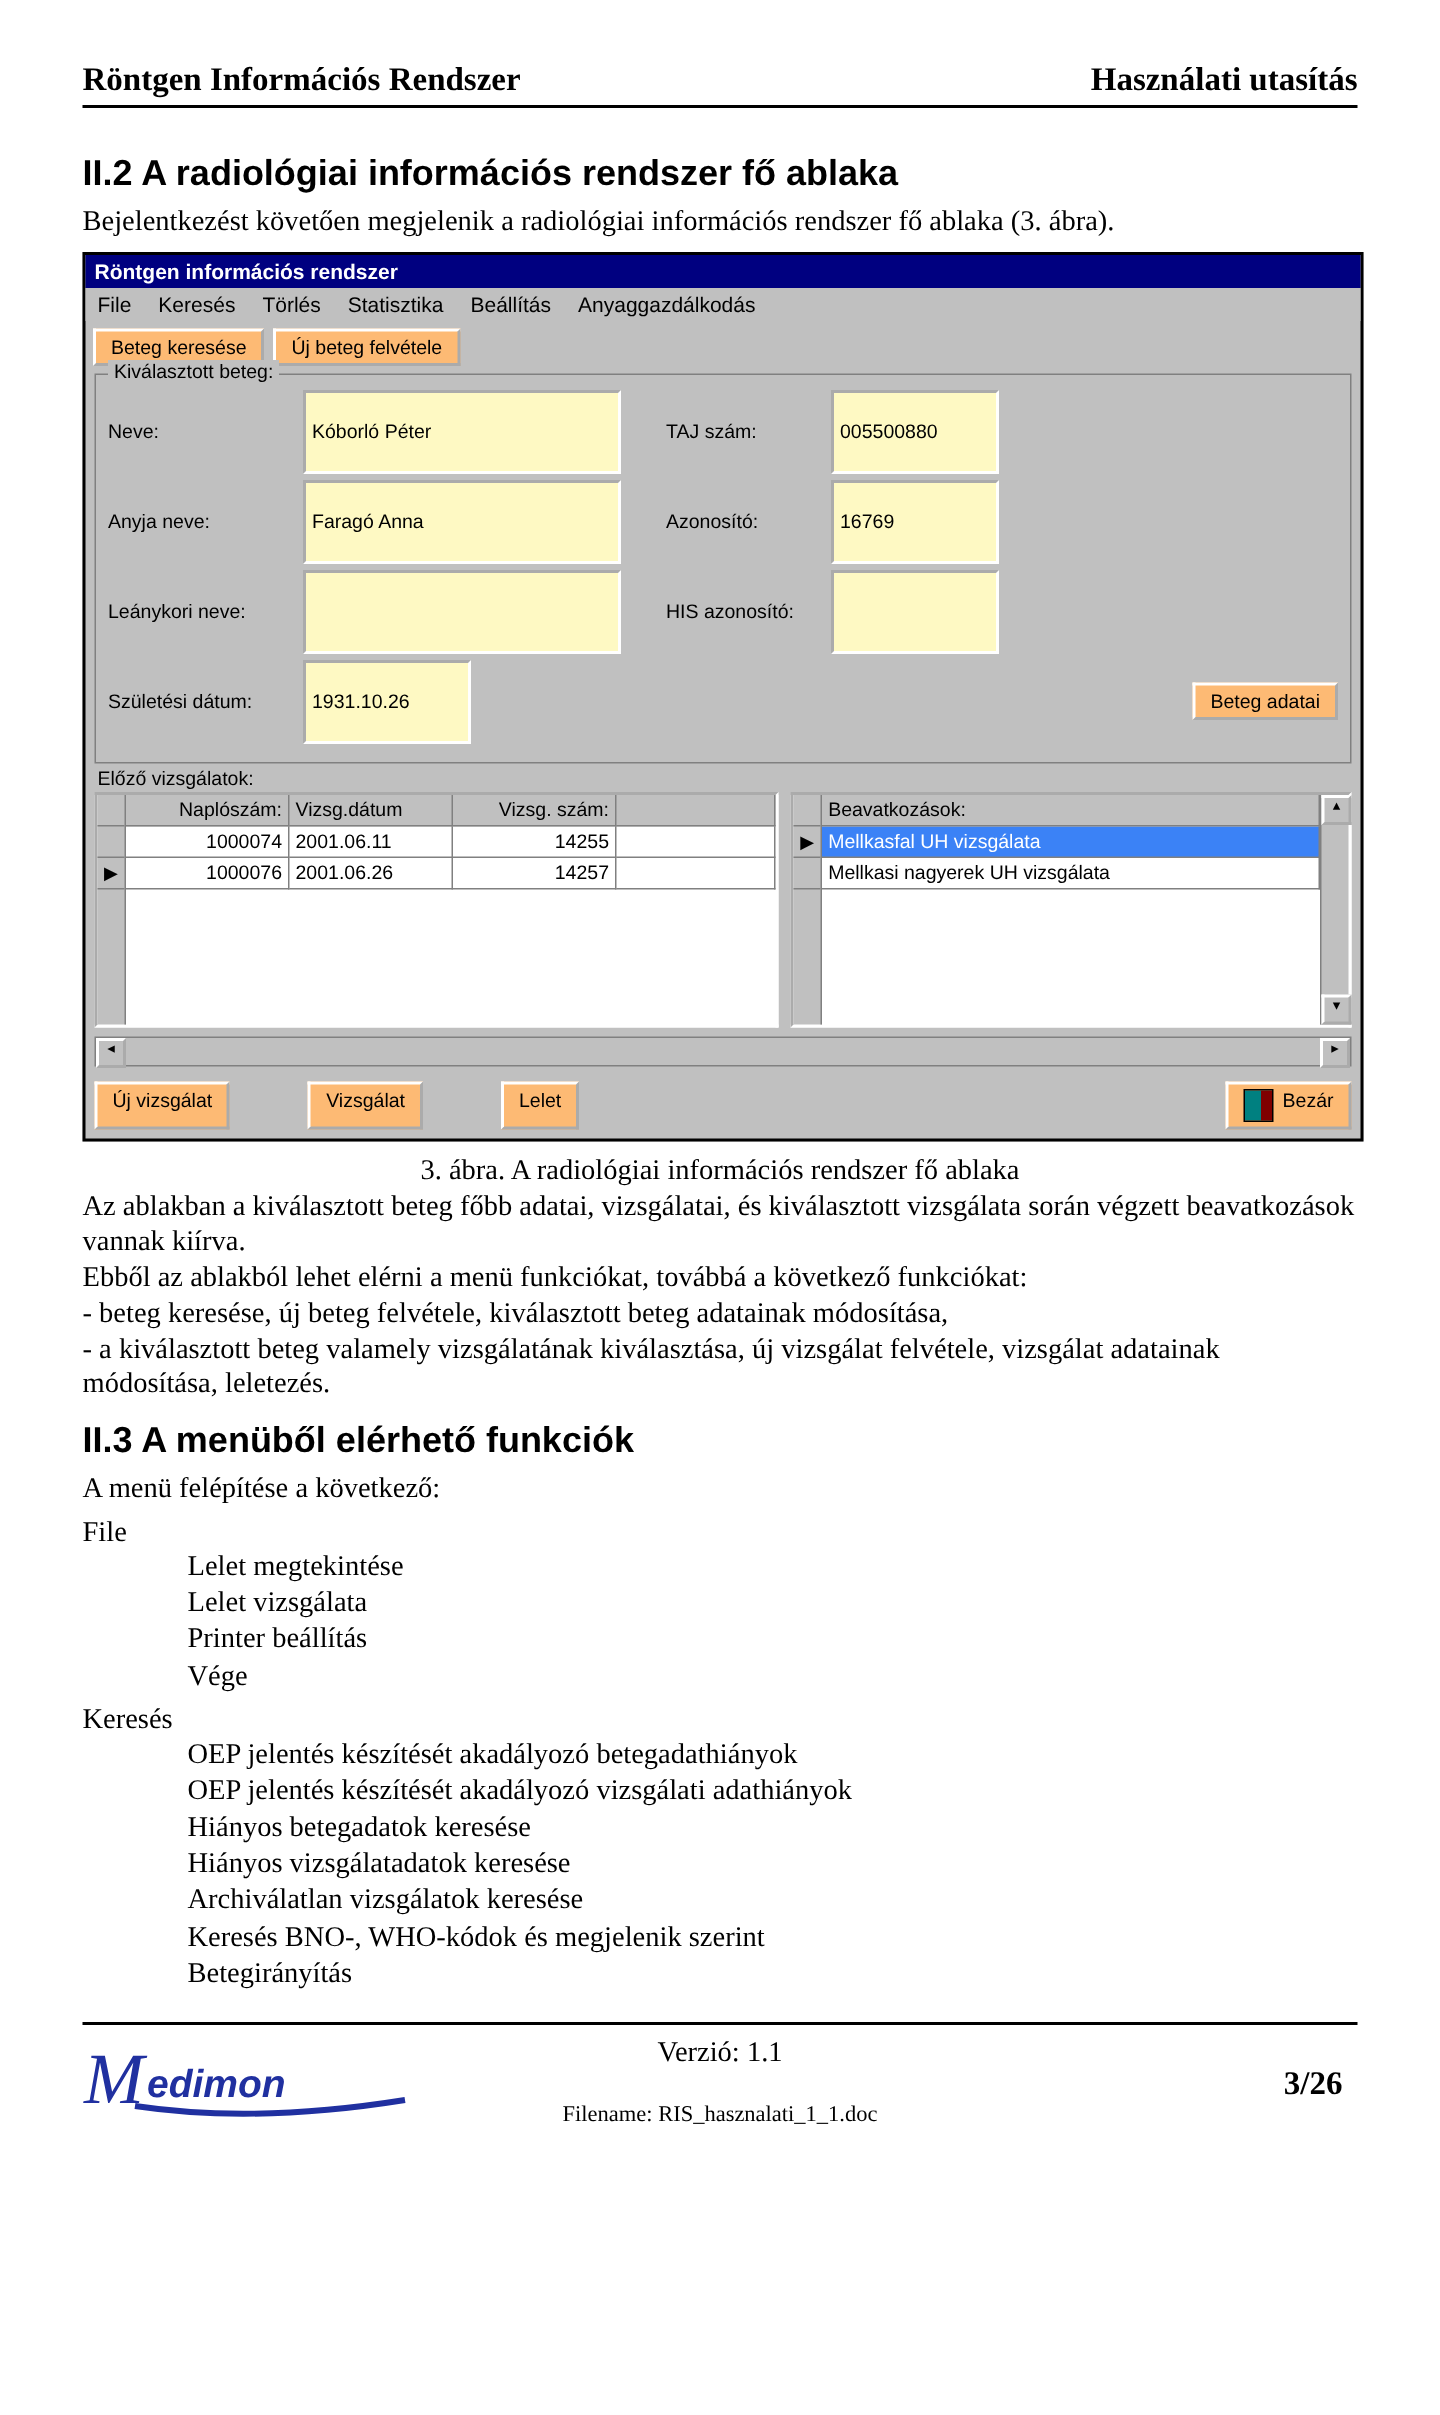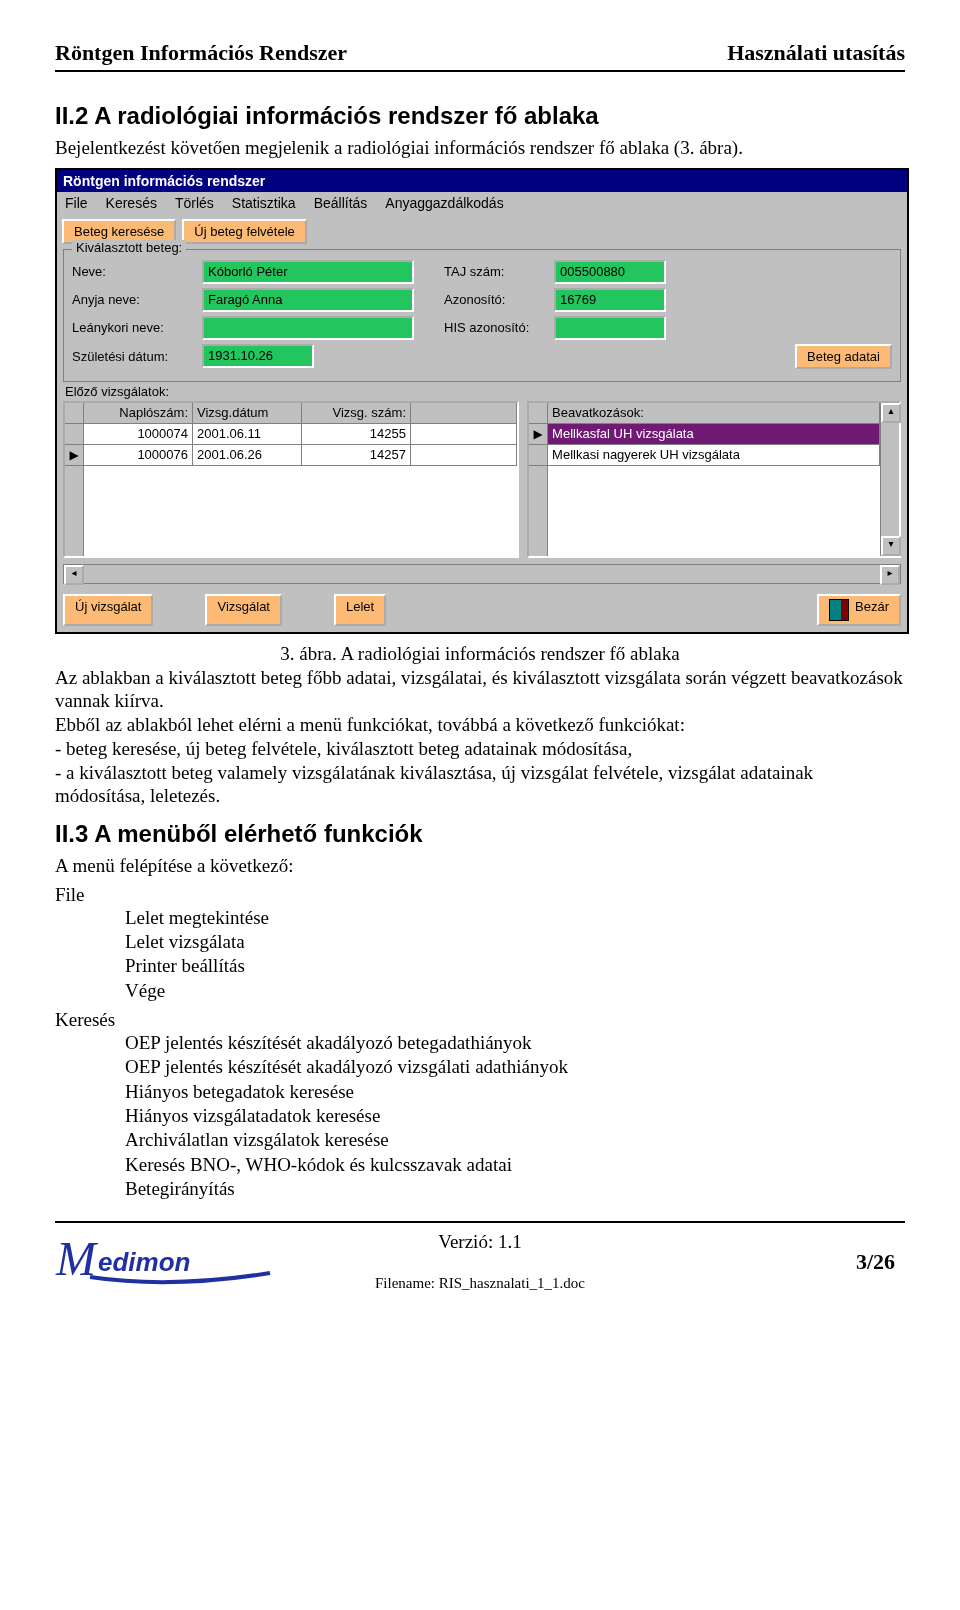--- a/index.html
+++ b/index.html
@@ -84,24 +84,24 @@
     padding: 0 4px;
     font-size: 13px;
   }
   .form-row {
     display: flex;
     align-items: center;
     margin: 4px 0;
   }
   .label1 { width: 130px; font-size: 13px; }
   .sunken {
-    background: #22c55e;
+    background: #fef9c3;
     border: 2px inset #fff;
     height: 18px;
-    padding: 1px 4px;
+    padding: 17px 4px;
     font-size: 13px;
     line-height: 18px;
   }
   .fld1 { width: 200px; }
   .label2 { width: 110px; font-size: 13px; margin-left: 30px; }
   .fld2 { width: 100px; }
   .rightbtn { margin-left: auto; }
 
   .prev-label { font-size: 13px; margin: 2px 0 2px 8px; }
   .tables-row {
@@ -143,21 +143,21 @@
   .tb-row { display: flex; font-size: 13px; }
   .c-naplo { width: 100px; text-align: right; }
   .c-date { width: 100px; }
   .c-szam { width: 100px; text-align: right; }
   .c-rest { flex: 1; }
   .tb-blank { height: 90px; }
 
   .tablebox.right .tb-head div.full,
   .tablebox.right .tb-row div.full { flex: 1; }
   .selrow {
-    background: #701a75;
+    background: #3b82f6;
     color: #fff;
     align-items: center;
   }
   .scrollv {
     width: 18px;
     background: #c0c0c0;
     border-left: 1px solid #808080;
     position: relative;
   }
   .arrow {
@@ -397,21 +397,21 @@
       <div>Vége</div>
     </div>
 
     <div class="menu-head">Keresés</div>
     <div class="menu-items">
       <div>OEP jelentés készítését akadályozó betegadathiányok</div>
       <div>OEP jelentés készítését akadályozó vizsgálati adathiányok</div>
       <div>Hiányos betegadatok keresése</div>
       <div>Hiányos vizsgálatadatok keresése</div>
       <div>Archiválatlan vizsgálatok keresése</div>
-      <div>Keresés BNO-, WHO-kódok és kulcsszavak adatai</div>
+      <div>Keresés BNO-, WHO-kódok és megjelenik szerint</div>
       <div>Betegirányítás</div>
     </div>
   </div>
 
   <div class="footer">
     <div class="logo">
       <svg class="logo-svg" viewBox="0 0 230 60">
         <text x="6" y="46" font-family="Brush Script MT, cursive" font-size="48" font-style="italic" fill="#2030a0">M</text>
         <text x="48" y="42" font-family="Arial" font-size="26" font-weight="bold" font-style="italic" fill="#2030a0">edimon</text>
         <path d="M 40 48 Q 120 60 220 44" stroke="#2030a0" stroke-width="4" fill="none"></path>

